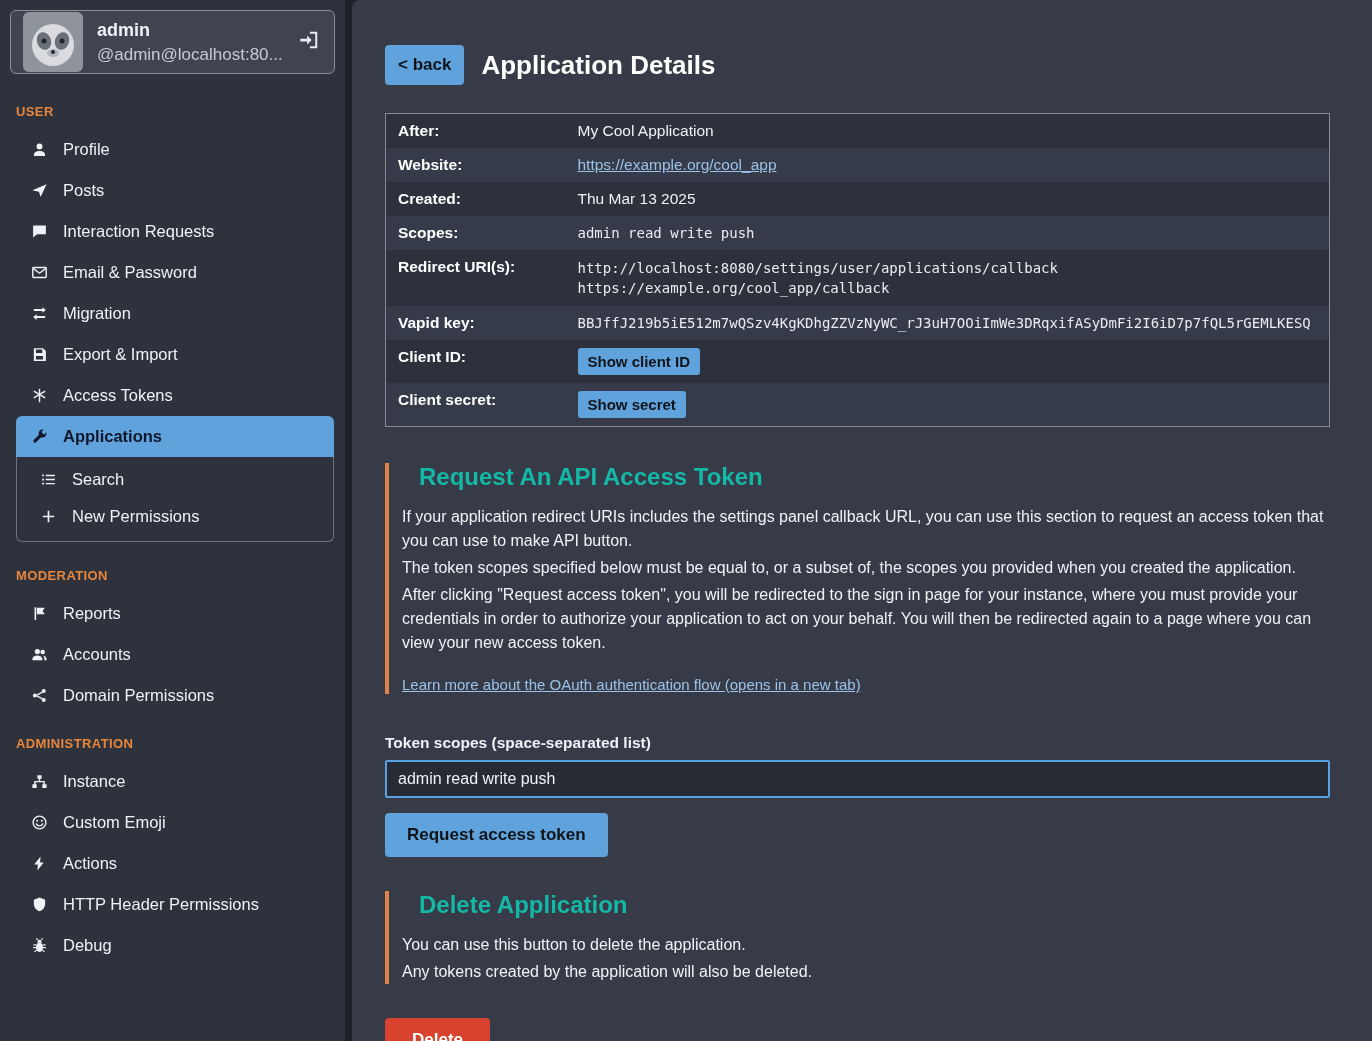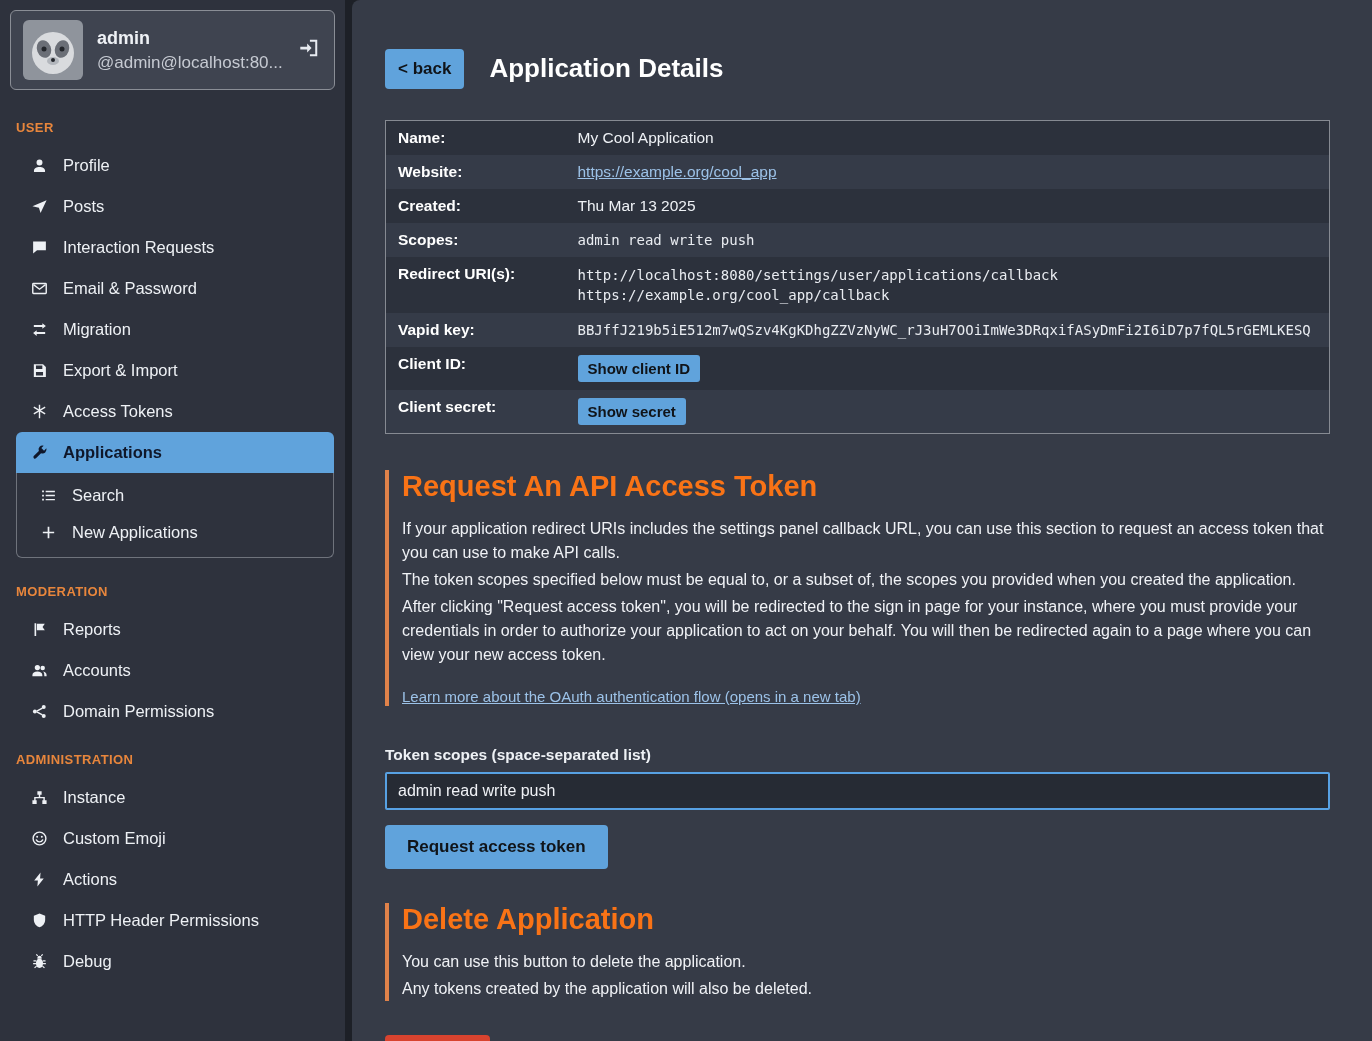--- a/index.html
+++ b/index.html
@@ -12,21 +12,21 @@
     color:#eef1f5;
   }
 
   
   .sidebar {
     width:345px; flex-shrink:0; height:100%;
     background:#2e323d;
     overflow:hidden;
   }
   .user-card {
-    margin:10px; padding:9px 12px;
+    margin:10px; padding:1px 12px;
     background:#3f4450;
     border:1px solid #8a8e96;
     border-radius:6px;
     display:flex; align-items:center; gap:14px;
     cursor:pointer;
   }
   .avatar { width:60px; height:60px; border-radius:6px; overflow:hidden; flex-shrink:0; }
   .avatar svg { display:block; }
   .user-meta { flex:1; min-width:0; }
   .user-name { font-weight:bold; font-size:18px; margin-bottom:4px; }
@@ -75,21 +75,21 @@
     overflow:hidden;
   }
   .page-header { display:flex; align-items:center; gap:17px; margin-bottom:28px; }
   .btn {
     background:#60a3dc; color:#101419;
     border:none; border-radius:4px;
     font-family:"Liberation Sans", sans-serif;
     font-weight:bold; cursor:pointer;
   }
   .back-btn { font-size:17px; padding:10px 13px; }
-  h1 { margin:8px; font-size:26px; font-weight:bold; color:#fff; }
+  h1 { margin:0; font-size:26px; font-weight:bold; color:#fff; }
 
   table.details {
     width:100%; border-collapse:collapse;
     border:1px solid #868a92;
     font-size:15.5px;
     margin-bottom:36px;
   }
   table.details tr:nth-child(odd)  { background:#2c313c; }
   table.details tr:nth-child(even) { background:#353b48; }
   table.details th {
@@ -101,21 +101,21 @@
   .mono { font-family:"DejaVu Sans Mono", monospace; font-size:14px; color:#e9ecf1; }
   .mono div { padding:2px 0; }
   a.link { color:#9cc2e8; text-decoration:underline; cursor:pointer; }
   .btn-small { font-size:15px; padding:5px 10px; border-radius:3px; }
 
   .section {
     border-left:4px solid #e0824a;
     padding-left:13px;
     margin:34px 0 20px 0;
   }
-  .section h2 { margin:0 0 14px 0; font-size:29px; font-weight:bold; color:#f97316; }
+  .section h2 { margin:0 0 14px 17px; font-size:24px; font-weight:bold; color:#14b8a6; }
   .section p { margin:0 0 3px 0; font-size:16px; line-height:24px; color:#f0f2f6; max-width:935px; }
   .section a.link { display:inline-block; margin-top:18px; font-size:15px; }
 
   .form-label { font-weight:bold; font-size:15.5px; margin:40px 0 8px 0; }
   .scopes-input {
     width:100%; display:block;
     background:#262b34;
     border:2px solid #57a1e3; border-radius:2px;
     color:#f0f2f6; font-size:16px;
     padding:8px 11px;
@@ -241,21 +241,21 @@
             </svg>
           </span>
         <span>Search</span>
       </div>
       <div class="nav-item sub">
         <span class="icon">
             <svg viewBox="0 0 24 24">
               <path d="M10.8 4h2.4v6.8H20v2.4h-6.8V20h-2.4v-6.8H4v-2.4h6.8z"></path>
             </svg>
           </span>
-        <span>New Applications</span>
+        <span>New Permissions</span>
       </div>
     </div>
   </nav>
 
   <div class="section-label">MODERATION</div>
   <nav>
     <div class="nav-item">
       <span class="icon">
           <svg viewBox="0 0 24 24">
             <path d="M5 3h2.3v18H5zM8.3 4h11.2l-3.2 4.5 3.2 4.5H8.3z"></path>
@@ -340,21 +340,21 @@
 <main class="main">
 
   <div class="page-header">
     <button class="btn back-btn">&lt; back</button>
     <h1>Application Details</h1>
   </div>
 
   <table class="details">
     <tbody>
       <tr>
-        <th>Name:</th>
+        <th>After:</th>
         <td><span>My Cool Application</span></td>
       </tr>
       <tr>
         <th>Website:</th>
         <td><a class="link">https://example.org/cool_app</a></td>
       </tr>
       <tr>
         <th>Created:</th>
         <td><span>Thu Mar 13 2025</span></td>
       </tr>
@@ -379,21 +379,21 @@
       </tr>
       <tr>
         <th>Client secret:</th>
         <td><button class="btn btn-small">Show secret</button></td>
       </tr>
     </tbody>
   </table>
 
   <div class="section">
     <h2>Request An API Access Token</h2>
-    <p>If your application redirect URIs includes the settings panel callback URL, you can use this section to request an access token that you can use to make API calls.</p>
+    <p>If your application redirect URIs includes the settings panel callback URL, you can use this section to request an access token that you can use to make API button.</p>
     <p>The token scopes specified below must be equal to, or a subset of, the scopes you provided when you created the application.</p>
     <p>After clicking "Request access token", you will be redirected to the sign in page for your instance, where you must provide your credentials in order to authorize your application to act on your behalf. You will then be redirected again to a page where you can view your new access token.</p>
     <a class="link">Learn more about the OAuth authentication flow (opens in a new tab)</a>
   </div>
 
   <div class="form-label">Token scopes (space-separated list)</div>
   <input class="scopes-input" type="text" value="admin read write push" style="">
   <button class="btn submit-btn">Request access token</button>
 
   <div class="section">

